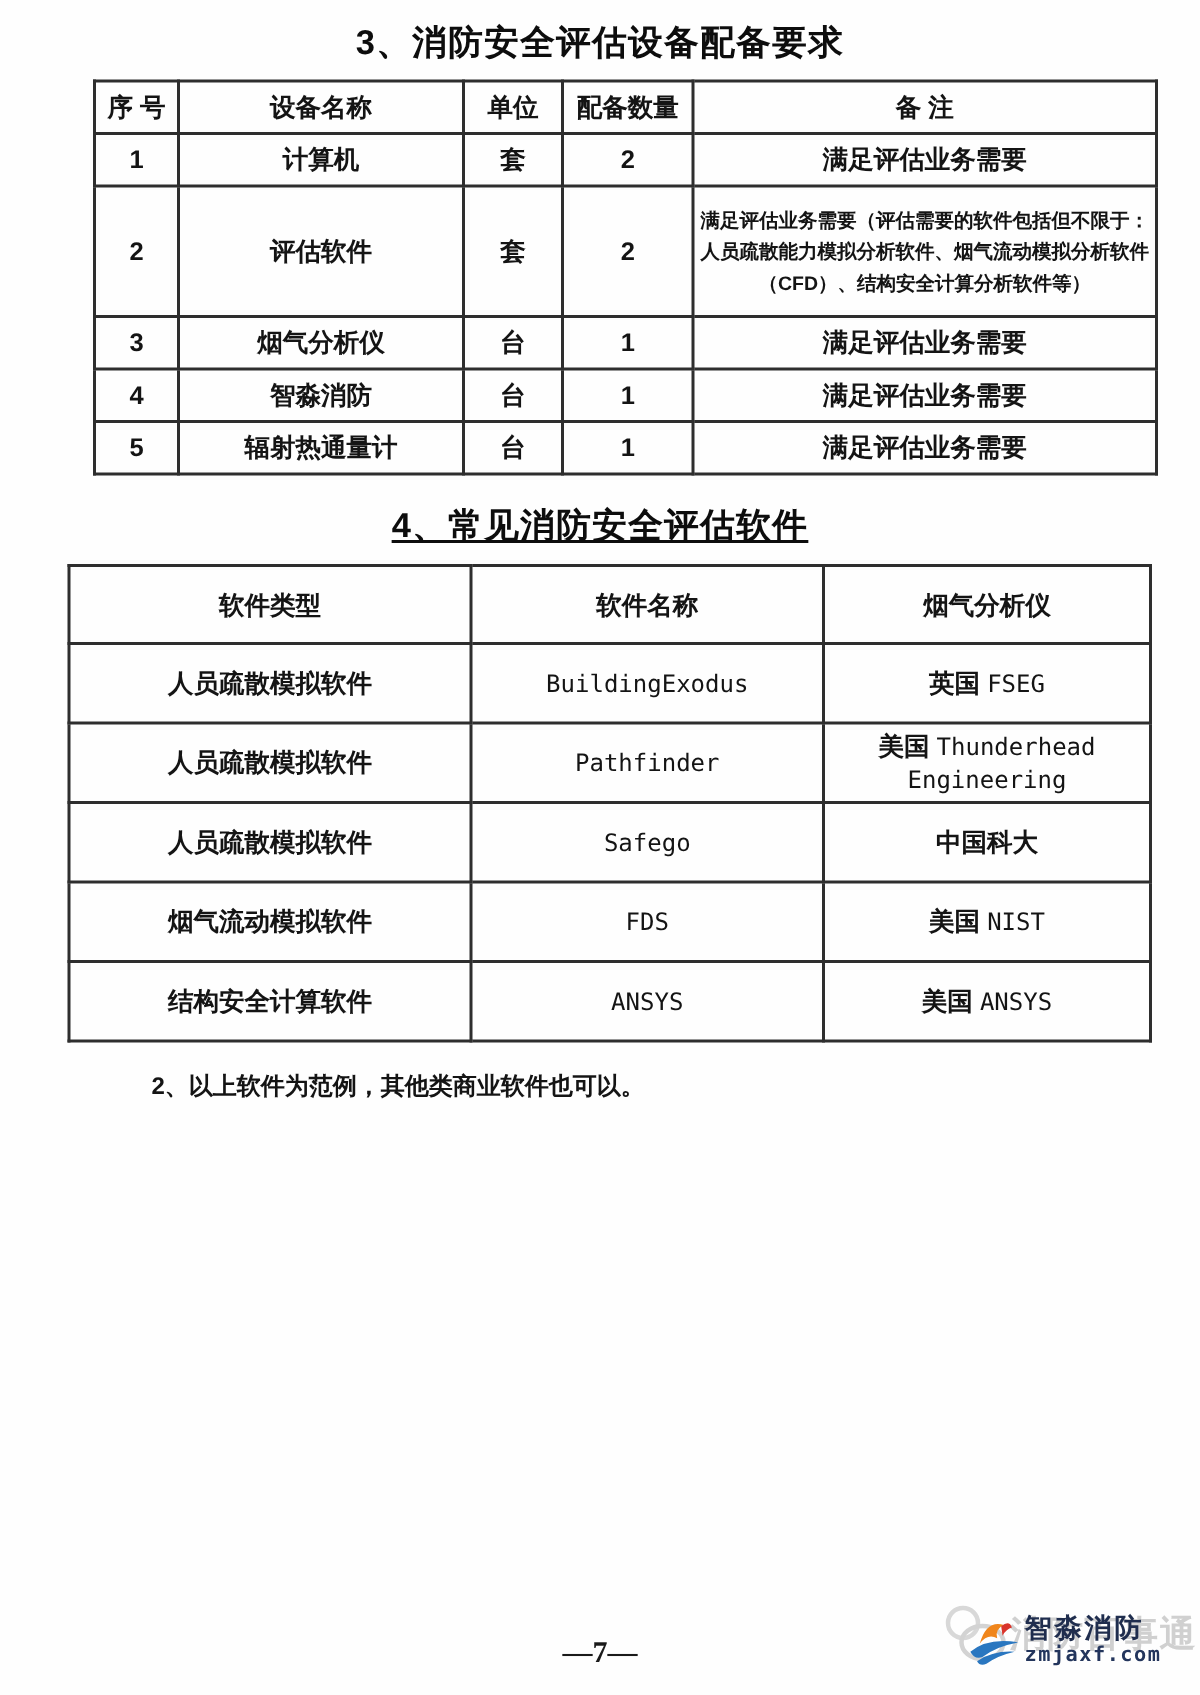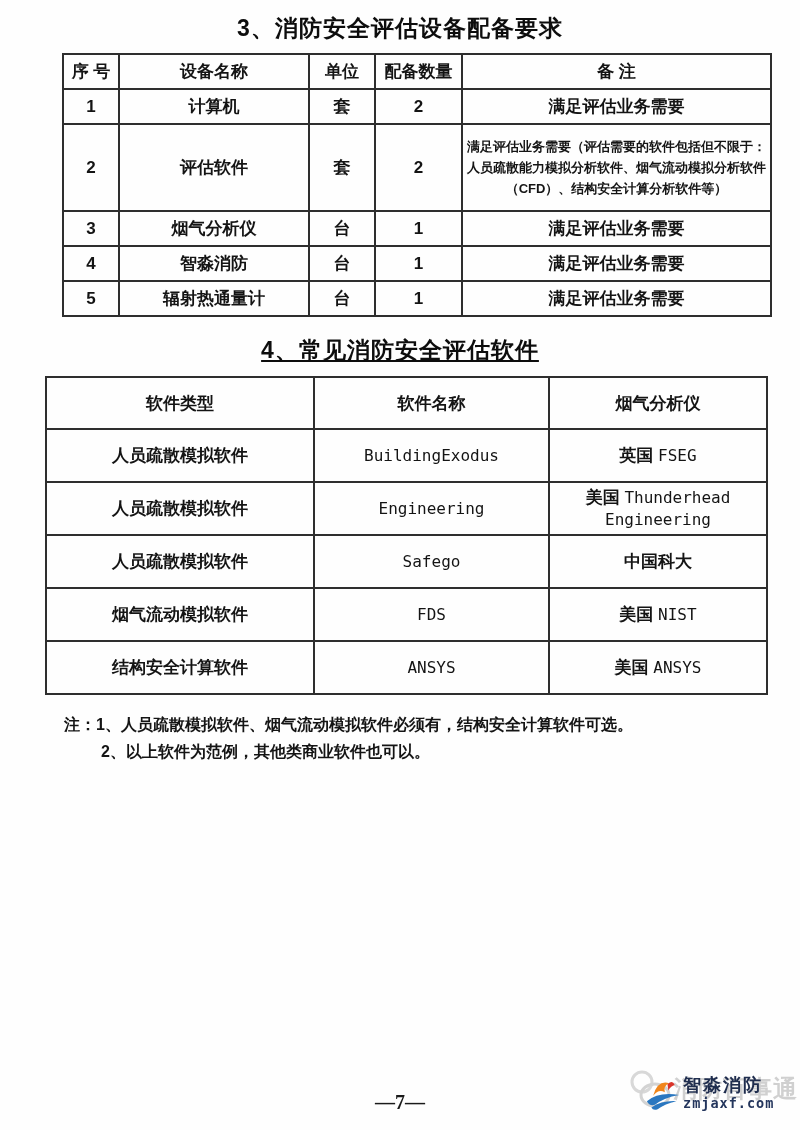--- a/index.html
+++ b/index.html
@@ -148,21 +148,21 @@
       </tr>
     </thead>
     <tbody>
       <tr>
         <td>人员疏散模拟软件</td>
         <td class="mono">BuildingExodus</td>
         <td><span>英国</span> <span class="mono">FSEG</span></td>
       </tr>
       <tr>
         <td>人员疏散模拟软件</td>
-        <td class="mono">Engineering</td>
+        <td class="mono">Pathfinder</td>
         <td><span>美国</span> <span class="mono">Thunderhead Engineering</span></td>
       </tr>
       <tr>
         <td>人员疏散模拟软件</td>
         <td class="mono">Safego</td>
         <td><span>中国科大</span> <span class="mono"></span></td>
       </tr>
       <tr>
         <td>烟气流动模拟软件</td>
         <td class="mono">FDS</td>
@@ -170,21 +170,20 @@
       </tr>
       <tr>
         <td>结构安全计算软件</td>
         <td class="mono">ANSYS</td>
         <td><span>美国</span> <span class="mono">ANSYS</span></td>
       </tr>
     </tbody>
   </table>
 
   <div class="notes">
-    <div class="line1"><span>注：</span><span>1、人员疏散模拟软件、烟气流动模拟软件必须有，结构安全计算软件可选。</span></div>
     <div class="line2">2、以上软件为范例，其他类商业软件也可以。</div>
   </div>
 
   <div class="page-number">—7—</div>
 
   <div class="watermark">
     <div class="wm-bg">
       <svg width="46" height="42" viewBox="0 0 46 42">
         <circle cx="15" cy="14" r="10" fill="none" stroke="#d2d2d2" stroke-width="3"></circle>
         <ellipse cx="28" cy="27" rx="14" ry="11" fill="none" stroke="#cccccc" stroke-width="3"></ellipse>

